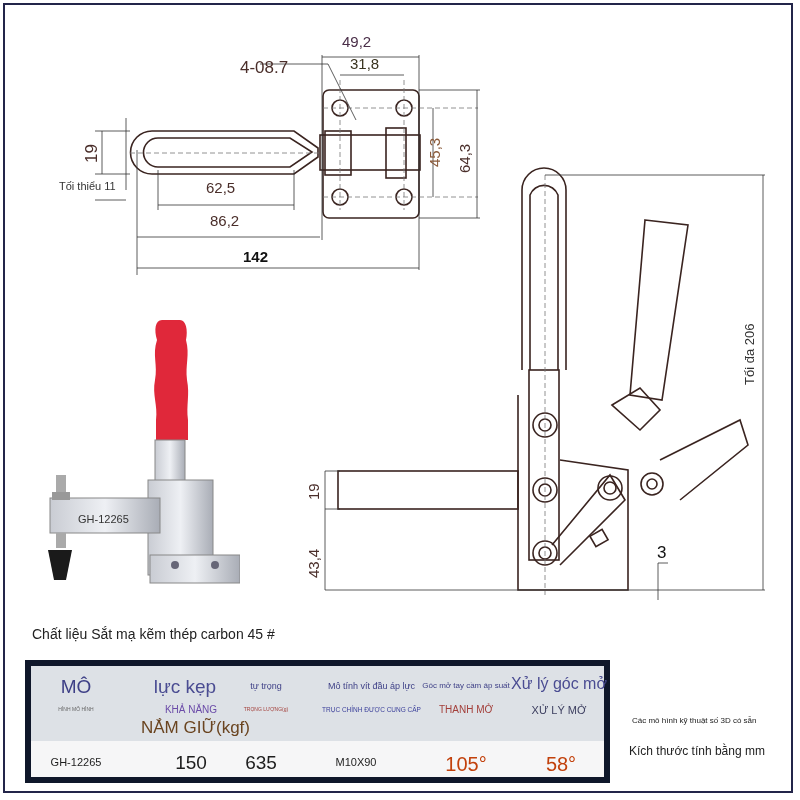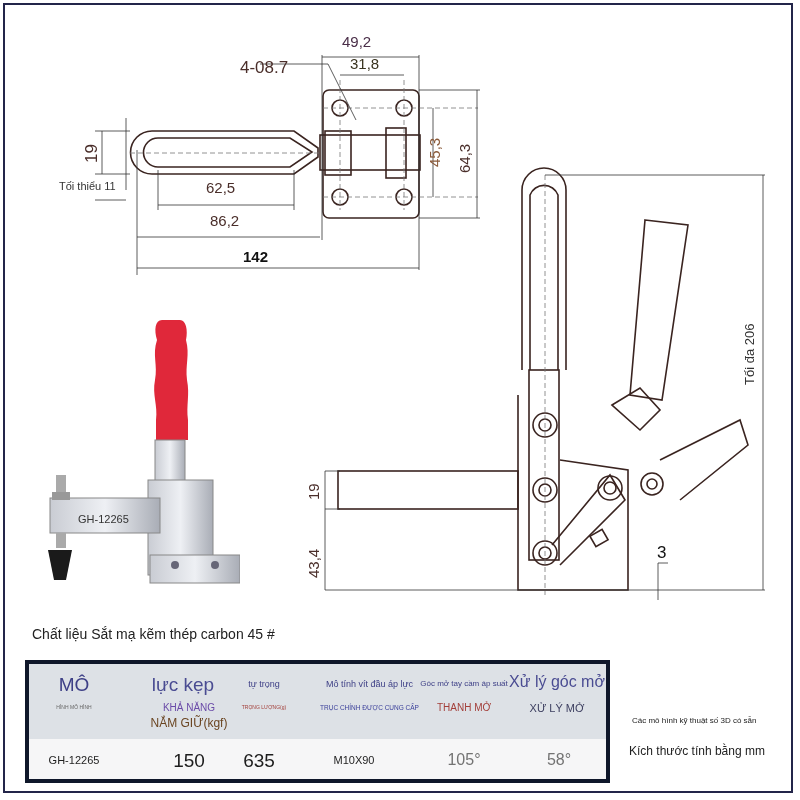--- a/index.html
+++ b/index.html
@@ -1,34 +1,34 @@
 <!DOCTYPE html>
 <html><head>
 <meta charset="utf-8">
 <style>
   html, body { margin: 0; padding: 0; background: #ffffff; }
   body { width: 800px; height: 800px; position: relative; overflow: hidden; font-family: "Liberation Sans", sans-serif; }
   .frame { position: absolute; left: 3px; top: 3px; width: 790px; height: 790px; border: 2px solid #23254a; box-sizing: border-box; }
   svg.drawing { position: absolute; left: 0; top: 0; }
   .dim { font-family: "Liberation Sans", sans-serif; fill: #4a2e2a; }
   .material { position: absolute; left: 32px; top: 626px; font-size: 14px; color: #222; }
-  .spec-table { position: absolute; left: 25px; top: 660px; width: 585px; height: 123px; border: 4px solid #0f172a; box-sizing: border-box; background: #f6f6f7; }
+  .spec-table { position: absolute; left: 25px; top: 660px; width: 585px; height: 123px; border: 6px solid #0f172a; box-sizing: border-box; background: #f6f6f7; }
   .spec-head { position: absolute; left: 0; top: 0; width: 100%; height: 75px; background: #dde1e6; }
   .cell { position: absolute; text-align: center; white-space: nowrap; }
   .big-title { color: #3d3f86; font-size: 19px; }
   .small-title { color: #3d3f86; font-size: 9px; }
   .tiny { font-size: 5px; color: #666; }
   .sub-purple { color: #6a4aa8; font-size: 10px; }
   .sub-red { color: #a33f3a; font-size: 10px; }
   .sub-blue { color: #3a3f9a; font-size: 6.5px; }
   .sub-dark { color: #3d3f60; font-size: 11px; }
-  .sub-brown { color: #6a4420; font-size: 12px; }
+  .sub-brown { color: #6a4420; font-size: 17px; }
   .val { font-size: 19px; color: #1d1d1d; }
   .val-sm { font-size: 11px; color: #1d1d1d; }
-  .val-ang { font-size: 16px; color: #737373; }
+  .val-ang { font-size: 20px; color: #c2410c; }
   .note-3d { position: absolute; left: 632px; top: 716px; font-size: 8px; color: #222; }
   .note-mm { position: absolute; left: 629px; top: 744px; font-size: 12px; color: #222; }
   .photo { position: absolute; left: 40px; top: 310px; width: 200px; height: 285px; }
 </style>
 </head>
 <body>
 
 <div class="frame"></div>
 
 <svg class="drawing" width="800" height="800" viewBox="0 0 800 800">

